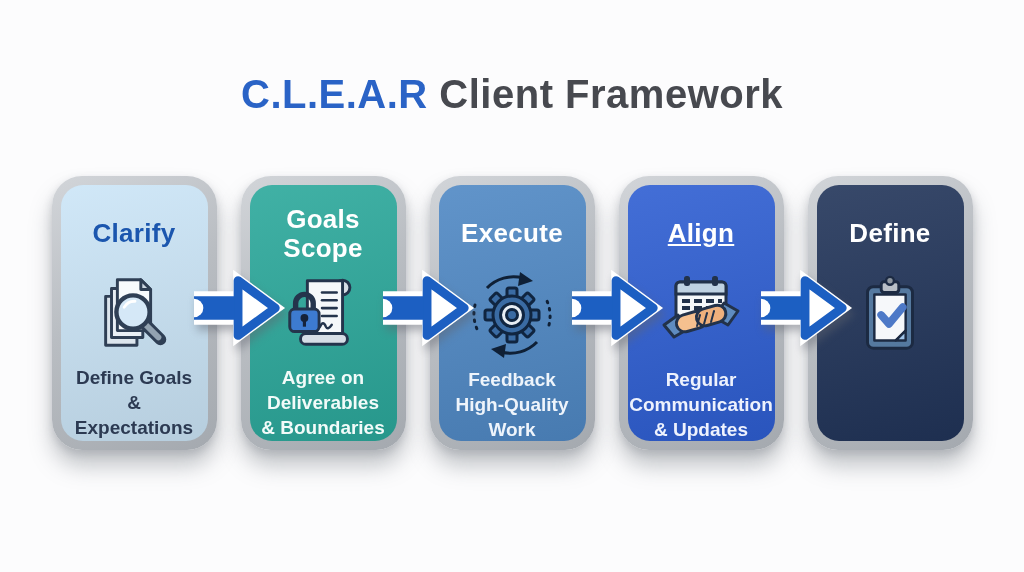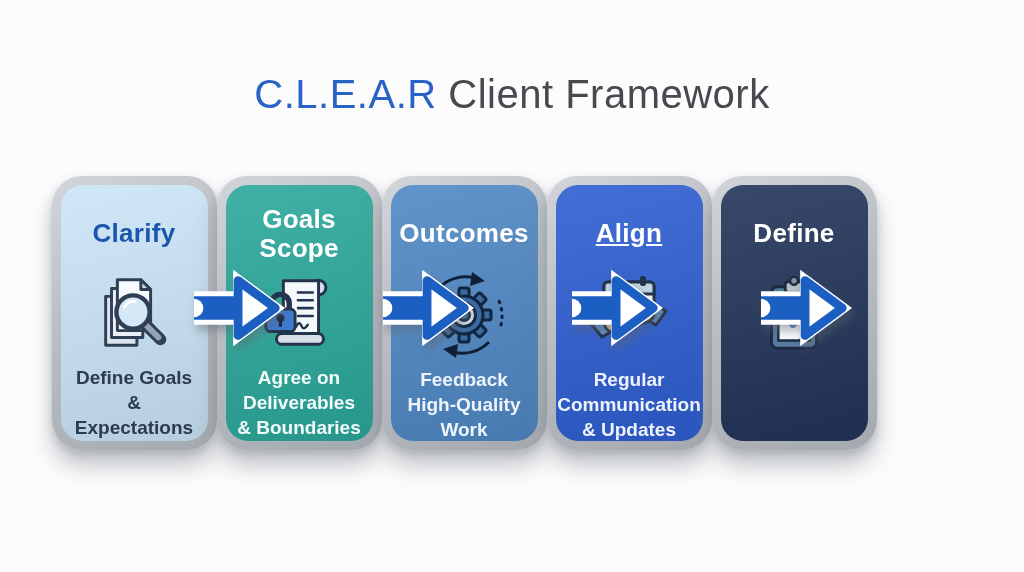--- a/index.html
+++ b/index.html
@@ -1,23 +1,23 @@
 <!DOCTYPE html>
 <html style="--arrow: #1c5fc2;"><head>
 <meta charset="utf-8">
 <style>
   html,body{margin:0;padding:0;}
   body{font-family:"Liberation Sans","DejaVu Sans",sans-serif;background:#fcfcfd;}
   #canvas{position:relative;width:1024px;height:572px;margin:0 auto;background:#fcfcfd;overflow:hidden;}
 
-  .heading{margin-top:70px;text-align:center;font-size:40px;font-weight:400;letter-spacing:.5px;line-height:48px;}
+  .heading{margin-top:70px;text-align:center;font-size:40px;font-weight:700;letter-spacing:.5px;line-height:48px;}
   .heading .accent{color:#2a63c6;}
   .heading .rest{color:#47494f;}
 
-  .flow{position:relative;width:921px;margin:58px auto 0;display:flex;}
+  .flow{position:relative;width:921px;margin:58px auto 0;display:flex;justify-content:space-between;}
 
   .card-outer{width:165px;height:274px;border-radius:30px;padding:9px;box-sizing:border-box;
     background:linear-gradient(150deg,#d2d5d9 0%,#b9bdc2 45%,#a4a9af 100%);
     box-shadow:0 16px 22px rgba(125,130,138,.45),0 4px 8px rgba(125,130,138,.30);}
   .card-inner{width:100%;height:100%;border-radius:22px;box-sizing:border-box;
     display:flex;flex-direction:column;align-items:center;text-align:center;
     padding:16px 6px 12px;background-image:linear-gradient(165deg,rgba(255,255,255,.10),rgba(0,0,0,.10));}
   .card-title{min-height:66px;width:118px;display:flex;align-items:center;justify-content:center;
     font-size:26px;font-weight:800;line-height:1.12;letter-spacing:.3px;}
   .card-icon{height:94px;display:flex;align-items:center;justify-content:center;margin-top:2px;}
@@ -82,21 +82,21 @@
             <circle cx="26" cy="50" r="4" fill="#16233a"></circle>
             <rect x="24.4" y="51" width="3.2" height="8" fill="#16233a"></rect>
           </svg>
         </div>
         <div class="card-subtitle" style="color: rgb(242, 251, 249);">Agree on Deliverables &amp; Boundaries</div>
       </div>
     </div>
 
     <div class="card-outer">
       <div class="card-inner" style="background-color: rgb(79, 136, 196);">
-        <div class="card-title" style="color: rgb(255, 255, 255);">Outcomes</div>
+        <div class="card-title" style="color: rgb(255, 255, 255);">Execute</div>
         <div class="card-icon">
           <svg width="90" height="90" viewBox="0 0 90 90">
             <g transform="translate(45,46)">
               <g fill="#3a6ba3" stroke="#102540" stroke-width="3" stroke-linejoin="round">
                 <rect x="-5" y="-27" width="10" height="12" rx="2"></rect>
                 <rect x="-5" y="-27" width="10" height="12" rx="2" transform="rotate(45)"></rect>
                 <rect x="-5" y="-27" width="10" height="12" rx="2" transform="rotate(90)"></rect>
                 <rect x="-5" y="-27" width="10" height="12" rx="2" transform="rotate(135)"></rect>
                 <rect x="-5" y="-27" width="10" height="12" rx="2" transform="rotate(180)"></rect>
                 <rect x="-5" y="-27" width="10" height="12" rx="2" transform="rotate(225)"></rect>

